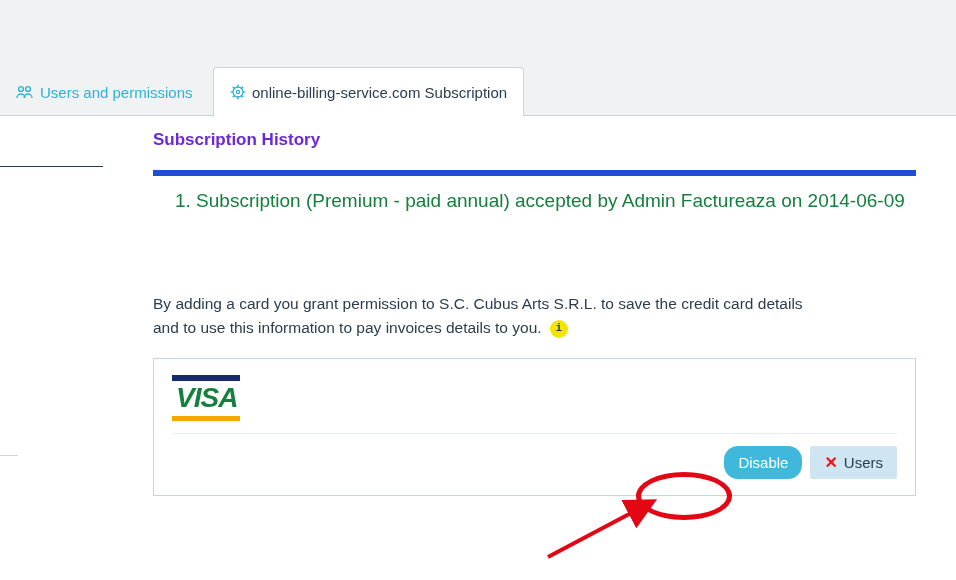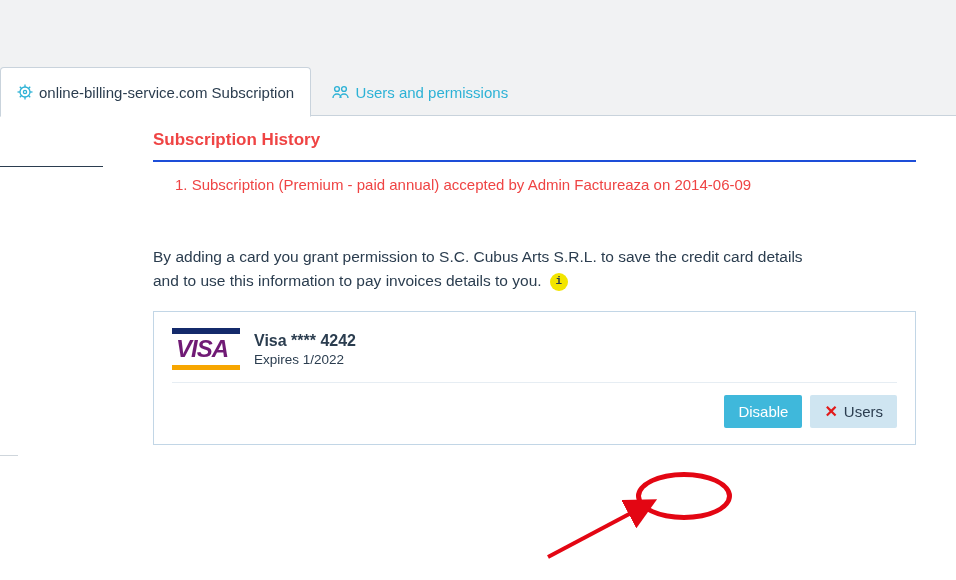--- a/index.html
+++ b/index.html
@@ -53,34 +53,34 @@
 
   .content {
     position: absolute;
     top: 130px;
     left: 153px;
     right: 40px;
   }
   .section-heading {
     font-size: 17px;
     font-weight: 600;
-    color: #ef4444;
-    padding-bottom: 10px;
-    border-bottom: 2px solid #1d4ed8;
+    color: #6d28d9;
+    padding-bottom: 20px;
+    border-bottom: 6px solid #1d4ed8;
   }
   .history-item {
     padding: 14px 0 0 22px;
-    font-size: 15px;
-    color: #ef4444;
+    font-size: 19px;
+    color: #15803d;
   }
   .payment-desc {
     font-size: 15.5px;
     color: #2b3d4f;
     line-height: 1.55;
-    margin-top: 4px;
+    margin-top: 32px;
   }
   .info-dot {
     display: inline-flex;
     width: 18px; height: 18px;
     border-radius: 50%;
     background: #f2e500;
     color: #2b3d4f;
     align-items: center; justify-content: center;
     font-size: 11px; font-weight: bold;
     font-family: "Courier New", monospace;
@@ -100,22 +100,22 @@
     border-bottom: 1px solid #e6edf3;
   }
   .visa-logo {
     width: 68px;
   }
   .visa-logo .bar-top { height: 6px; background: #142a6b; }
   .visa-logo .text {
     font-family: Arial, sans-serif;
     font-weight: 900;
     font-style: italic;
-    font-size: 24px;
-    color: #701a75;
+    font-size: 28px;
+    color: #15803d;
     letter-spacing: -1px;
     padding: 1px 2px 2px 4px;
   }
   .visa-logo .bar-bottom { height: 5px; background: #f7a600; }
   .card-info .card-name { font-size: 16px; font-weight: 600; color: #2b3d4f; }
   .card-info .card-exp { font-size: 13.5px; color: #2b3d4f; margin-top: 2px; }
   .card-actions {
     display: flex;
     justify-content: flex-end;
     gap: 8px;
@@ -127,20 +127,21 @@
     gap: 4px;
     padding: 7px 14px;
     font-size: 15px;
     border-radius: 2px;
     border: none;
     cursor: pointer;
   }
   .btn-disable {
     background: #3fb8db;
     color: #fff;
+    border-radius: 14px;
   }
   .btn-delete {
     background: #cfe5f1;
     color: #2b3d4f;
   }
   .btn-delete .x { color: #e21a1a; font-weight: bold; margin-right: 2px; font-size: 16px;}
   .left-stub {
     position: absolute;
     left: 0;
     top: 166px;
@@ -174,50 +175,50 @@
     height: 70px;
     pointer-events: none;
   }
 </style>
 </head>
 <body>
 
 <div class="topbar"></div>
 
 <div class="tabs">
+  <div class="tab tab-inactive">
+    <span class="users-icon">
+      <svg width="18" height="14" viewBox="0 0 18 14">
+        <circle cx="5" cy="4" r="2.4" fill="none" stroke="#2db2d6" stroke-width="1.4"></circle>
+        <circle cx="12" cy="4" r="2.4" fill="none" stroke="#2db2d6" stroke-width="1.4"></circle>
+        <path d="M1 13c0-2.2 1.8-4 4-4s4 1.8 4 4" fill="none" stroke="#2db2d6" stroke-width="1.4"></path>
+        <path d="M8 13c0-2.2 1.8-4 4-4s4 1.8 4 4" fill="none" stroke="#2db2d6" stroke-width="1.4"></path>
+      </svg>
+    </span>
+    <span>Users and permissions</span>
+  </div>
   <div class="tab tab-active">
     <span class="gear-icon">
       <svg width="16" height="16" viewBox="0 0 16 16">
         <circle cx="8" cy="8" r="5" fill="none" stroke="#2db2d6" stroke-width="1.3"></circle>
         <circle cx="8" cy="8" r="1.6" fill="none" stroke="#2db2d6" stroke-width="1.3"></circle>
         <g stroke="#2db2d6" stroke-width="1.3">
           <line x1="8" y1="0.5" x2="8" y2="3"></line>
             <line x1="8" y1="13" x2="8" y2="15.5"></line>
           <line x1="0.5" y1="8" x2="3" y2="8"></line>
             <line x1="13" y1="8" x2="15.5" y2="8"></line>
           <line x1="2.8" y1="2.8" x2="4.5" y2="4.5"></line>
             <line x1="11.5" y1="11.5" x2="13.2" y2="13.2"></line>
           <line x1="13.2" y1="2.8" x2="11.5" y2="4.5"></line>
             <line x1="4.5" y1="11.5" x2="2.8" y2="13.2"></line>
         </g>
       </svg>
     </span>
     <span>online-billing-service.com Subscription</span>
   </div>
-  <div class="tab tab-inactive">
-    <span class="users-icon">
-      <svg width="18" height="14" viewBox="0 0 18 14">
-        <circle cx="5" cy="4" r="2.4" fill="none" stroke="#2db2d6" stroke-width="1.4"></circle>
-        <circle cx="12" cy="4" r="2.4" fill="none" stroke="#2db2d6" stroke-width="1.4"></circle>
-        <path d="M1 13c0-2.2 1.8-4 4-4s4 1.8 4 4" fill="none" stroke="#2db2d6" stroke-width="1.4"></path>
-        <path d="M8 13c0-2.2 1.8-4 4-4s4 1.8 4 4" fill="none" stroke="#2db2d6" stroke-width="1.4"></path>
-      </svg>
-    </span>
-    <span>Users and permissions</span>
-  </div>
 </div>
 
 <div class="left-stub"></div>
 <div class="left-stub2"></div>
 
 <div class="content">
 
   <div class="section-heading">Subscription History</div>
   <div class="history-item">1. Subscription (Premium - paid annual) accepted by Admin Factureaza on 2014-06-09</div>
 
@@ -229,24 +230,20 @@
     <span>and to use this information to pay invoices details to you.</span>
     <span class="info-dot">i</span>
   </p>
 
   <div class="card-box">
     <div class="card-row">
       <div class="visa-logo">
         <div class="bar-top"></div>
         <div class="text">VISA</div>
         <div class="bar-bottom"></div>
-      </div>
-      <div class="card-info">
-        <div class="card-name">Visa **** 4242</div>
-        <div class="card-exp">Expires 1/2022</div>
       </div>
     </div>
     <div class="card-actions">
       <button class="btn btn-disable">
         <span>Disable</span>
       </button>
       <button class="btn btn-delete">
         <span class="x">✕</span>
         <span>Users</span>
       </button>

